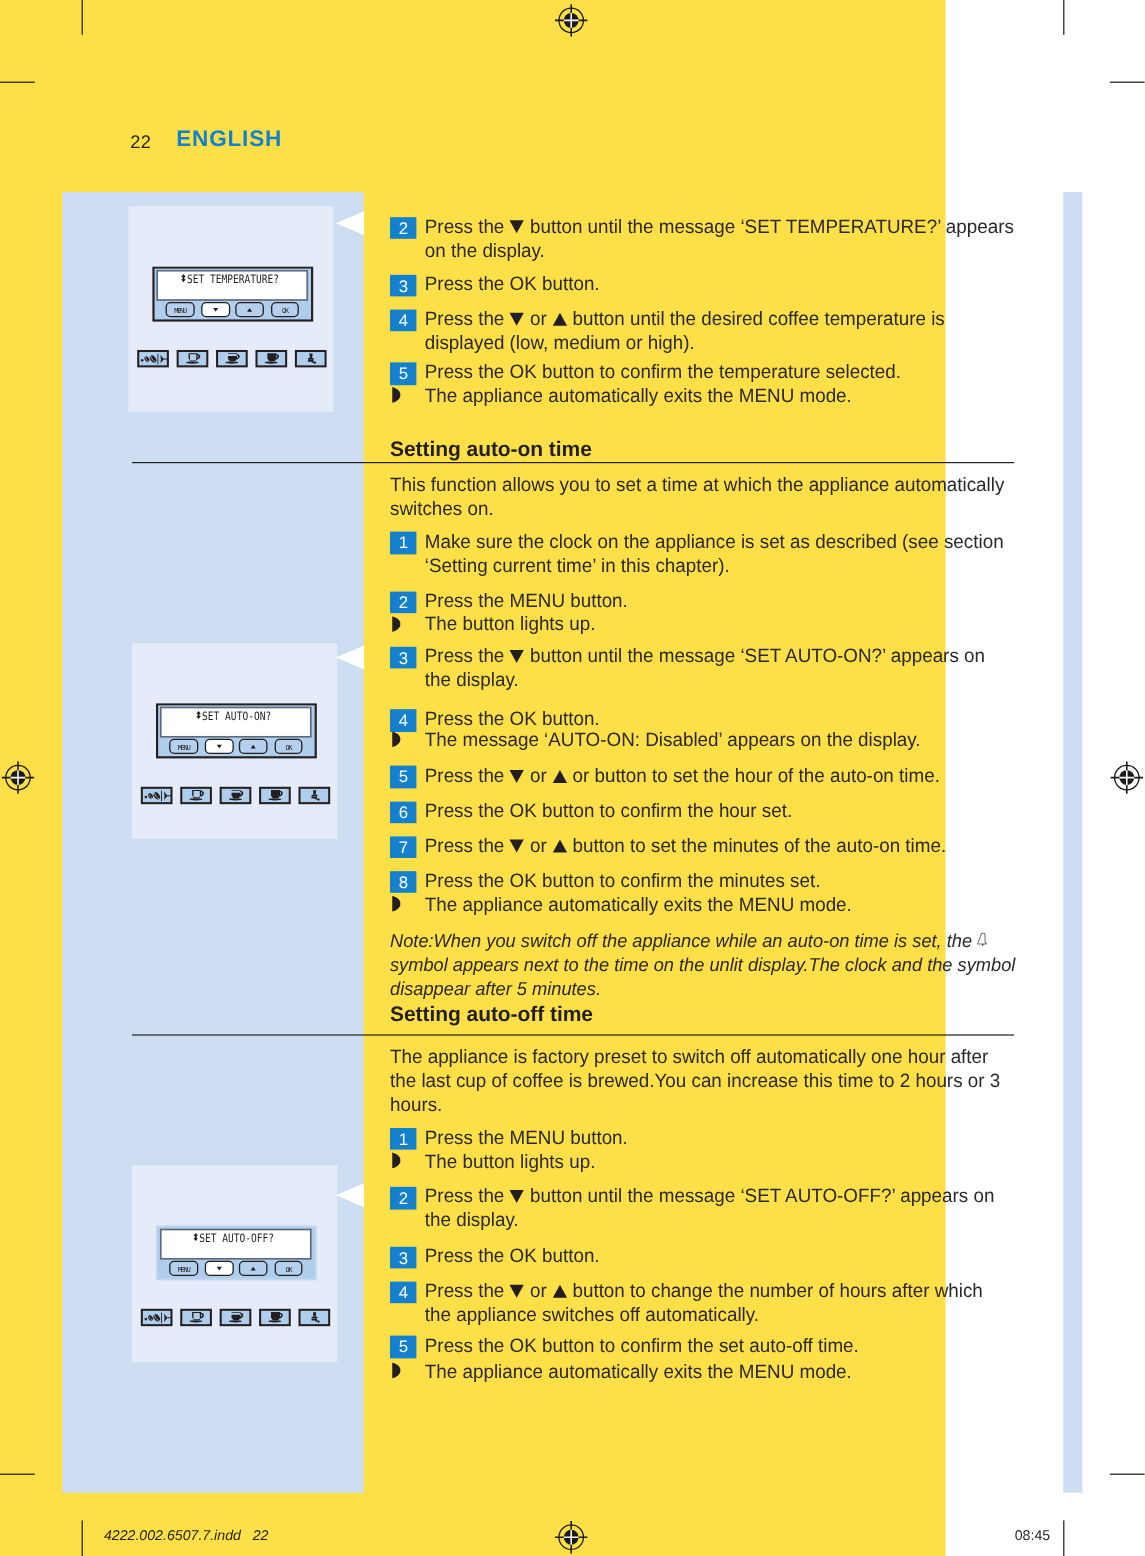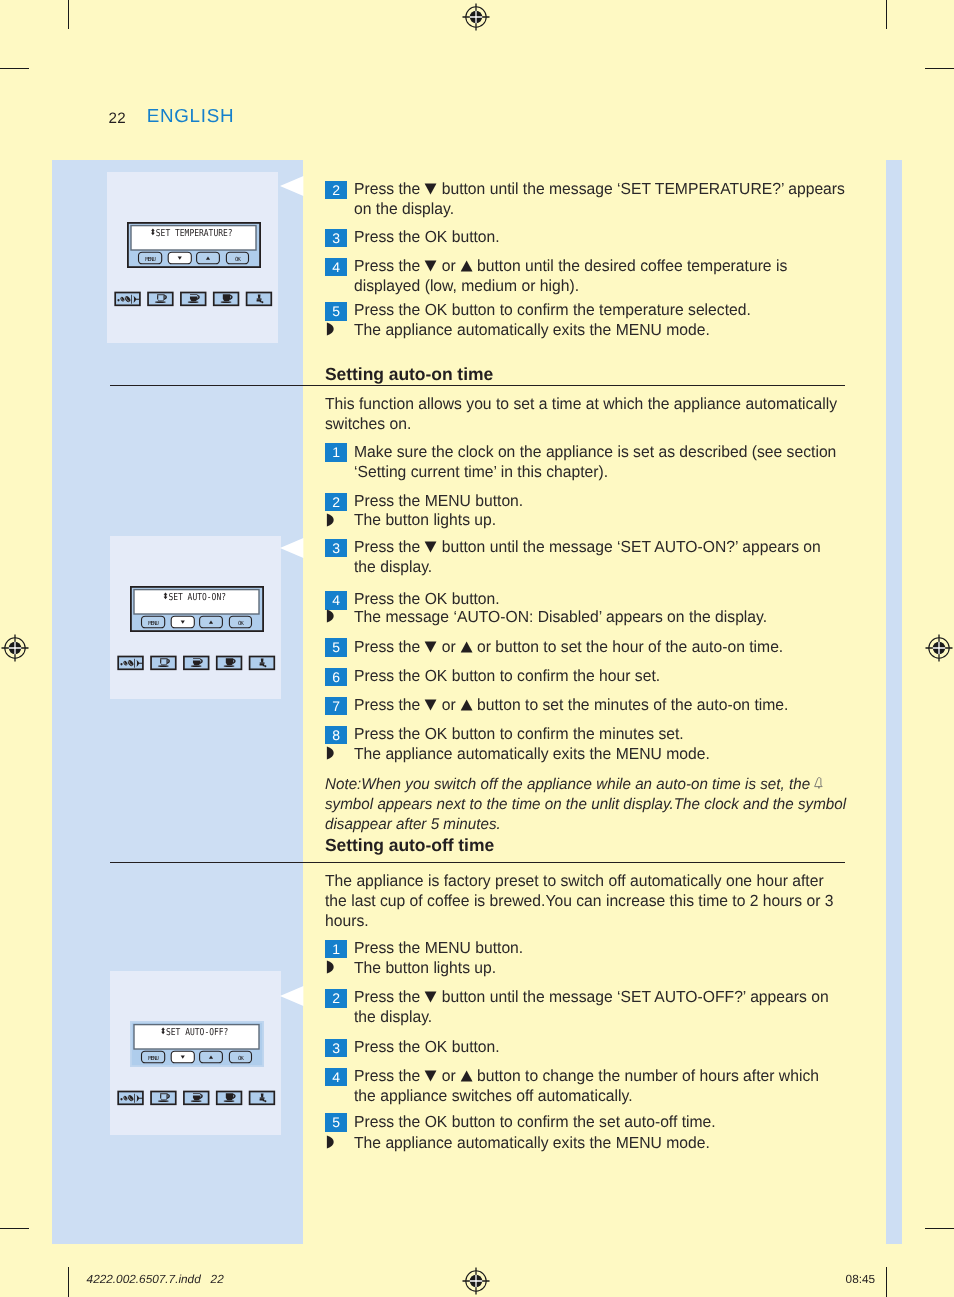--- a/index.html
+++ b/index.html
@@ -2,36 +2,36 @@
 <html><head>
 <meta charset="utf-8">
 <title>ENGLISH 22</title>
 <style>
   html,body{margin:0;padding:0;background:#fff;}
   body{width:954px;height:1297px;overflow:hidden;
        font-family:"Liberation Sans", sans-serif;
        -webkit-font-smoothing:antialiased; text-rendering:geometricPrecision;
        font-kerning:normal;}
   .page,.page *{-webkit-font-smoothing:antialiased;}
-  .page{position:relative;width:954px;height:1297px;background:#fef9c3;}
+  .page{position:relative;width:788px;height:1297px;background:#fde047;}
 
   
   .cmark{position:absolute;background:#1a1a1a;}
   .regmark{position:absolute;}
 
   
   .band{position:absolute;left:52px;width:251px;top:160px;height:1084px;background:#cddef3;}
   .rail{position:absolute;left:886px;width:16px;top:160px;height:1084px;background:#cddef3;}
   .panel{position:absolute;left:107px;width:171px;background:#e5ebf8;}
   .notch{position:absolute;left:280px;width:23px;height:21px;}
 
   
   .pg-num{position:absolute;left:108.6px;top:111.4px;font-size:15.2px;color:#231f20;
           font-family:"Liberation Sans", sans-serif;letter-spacing:0.3px;line-height:15px;}
-  .chapter{position:absolute;left:146.8px;top:107.4px;font-size:18.8px;font-weight:normal;
+  .chapter{position:absolute;left:146.8px;top:107.4px;font-size:18.8px;font-weight:bold;
            color:#1580cc;letter-spacing:0.7px;line-height:18px;}
 
   
   .blk{position:absolute;left:325px;}
   .num{position:absolute;left:0;top:-0.6px;width:22.4px;height:18.4px;background:#1580cc;color:#fff;
        font-size:14px;line-height:18.6px;text-align:center;font-family:"Liberation Sans",sans-serif;}
   .bul{position:absolute;left:0.9px;top:-0.2px;width:16px;height:14px;line-height:0;}
   .tx{position:absolute;left:28.6px;top:-2.4px;width:560px;font-size:16.1px;line-height:20px;color:#2b2829;
       white-space:pre;transform:scaleX(0.975);transform-origin:left top;}
   .tri{vertical-align:-1px;}

